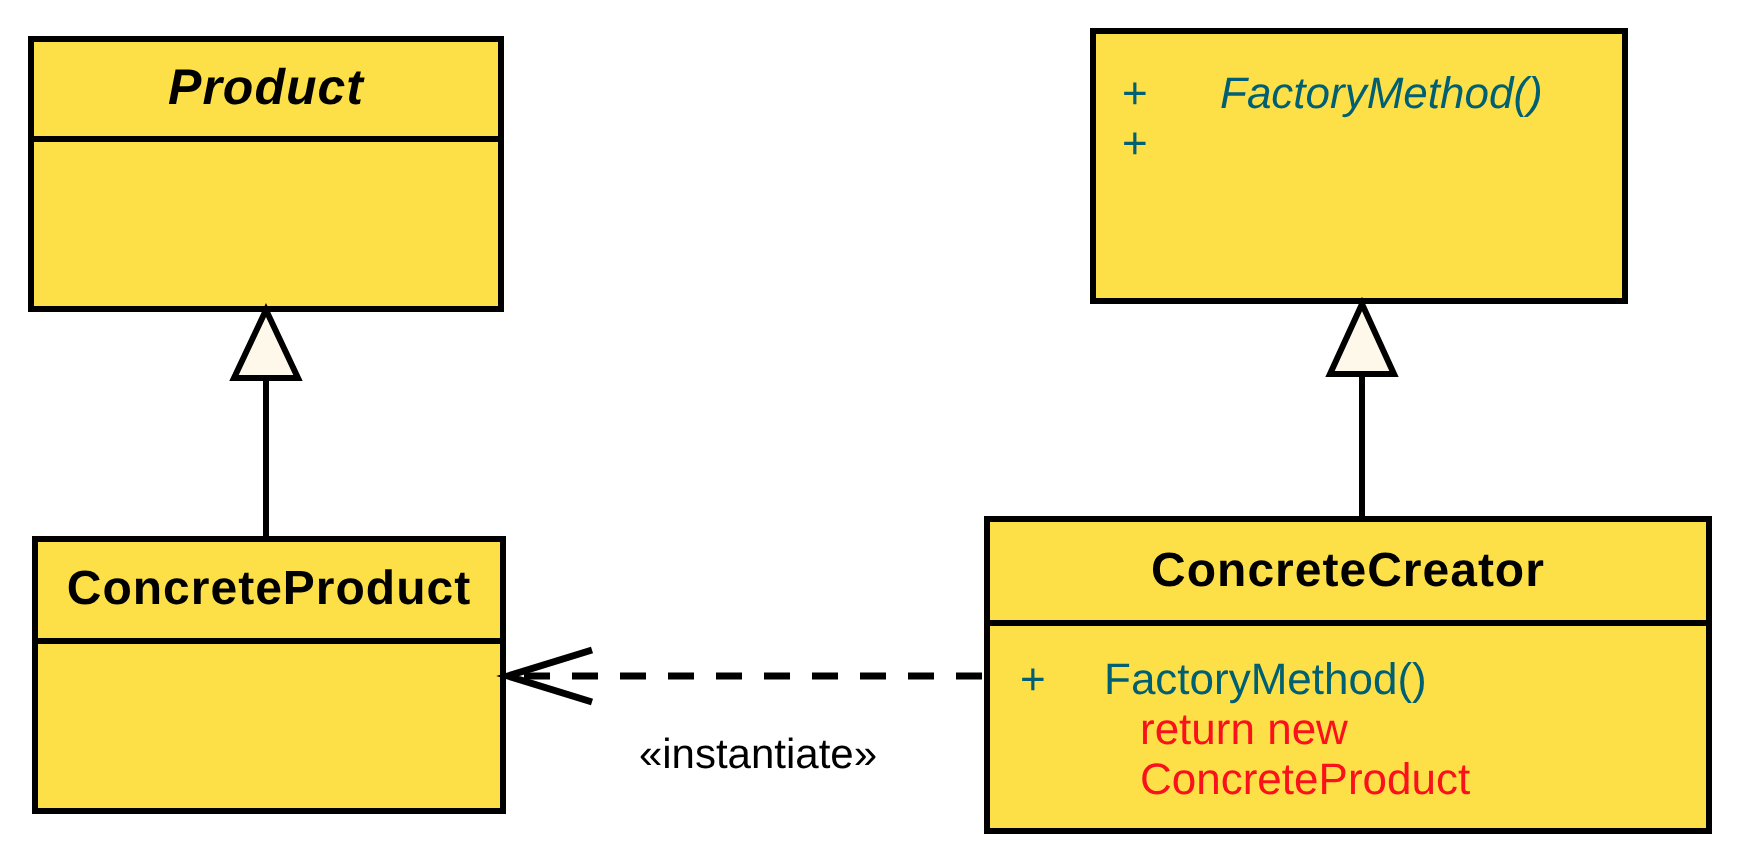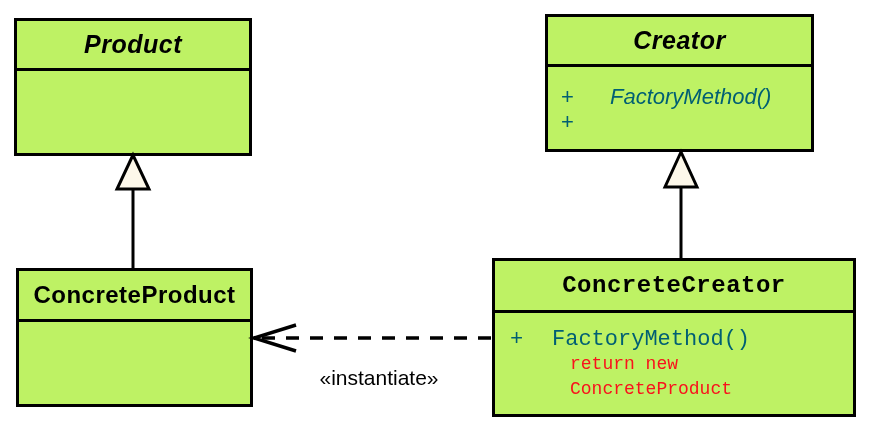--- a/index.html
+++ b/index.html
@@ -7,21 +7,21 @@
     position: relative;
     width: 874px;
     height: 431px;
     background: #ffffff;
     font-family: "Liberation Sans", sans-serif;
     overflow: hidden;
   }
   .class-box {
     position: absolute;
     box-sizing: border-box;
-    background: #bef264;
+    background: #fde047;
     border: 3px solid #000000;
   }
   .class-title {
     box-sizing: border-box;
     border-bottom: 3px solid #000000;
     display: flex;
     align-items: center;
     justify-content: center;
     font-weight: bold;
     color: #000000;
@@ -33,21 +33,21 @@
   .class-body { box-sizing: border-box; }
   .method-row {
     display: flex;
     font-size: 22px;
     line-height: 25px;
     color: #015f73;
   }
   .vis { flex: 0 0 auto; }
   .mname.abstract { font-style: italic; }
   .note-line {
-    font-size: 18px;
+    font-size: 22px;
     line-height: 25px;
     color: #f9121c;
   }
   #rel-svg {
     position: absolute;
     left: 0; top: 0;
     width: 874px; height: 431px;
     pointer-events: none;
   }
   #instantiate-label {
@@ -61,38 +61,37 @@
   }
   
   #box-product          { left: 14px;  top: 18px;  width: 238px; height: 138px; }
   #box-product .class-title          { height: 50px; }
   #box-creator          { left: 545px; top: 14px;  width: 269px; height: 138px; }
   #box-creator .class-title          { height: 50px; }
   #box-creator .class-body           { padding: 17px 0 0 10px; }
   #box-creator .vis                  { width: 49px; text-align: left; padding-left: 3px; }
   #box-concrete-product { left: 16px;  top: 268px; width: 237px; height: 139px; }
   #box-concrete-product .class-title { height: 51px; }
-  #box-concrete-creator { left: 492px; top: 258px; width: 364px; height: 159px; font-family: Liberation Mono, monospace; }
+  #box-concrete-creator { left: 492px; top: 258px; width: 364px; height: 159px; }
   #box-concrete-creator .class-title { height: 52px; }
   #box-concrete-creator .class-body  { padding: 14px 0 0 15px; }
   #box-concrete-creator .vis         { width: 42px; text-align: left; }
   #box-concrete-creator .note-line   { padding-left: 60px; }
 </style>
 </head>
 <body>
 
 <div id="canvas">
 
   <div class="class-box" id="box-product">
     <div class="class-title abstract title-lg">Product</div>
     <div class="class-body"></div>
   </div>
 
   <div class="class-box" id="box-creator">
-    <div class="class-title abstract title-lg">Creator</div>
     <div class="class-body">
       <div class="method-row">
         <span class="vis">+</span>
         <span class="mname abstract">FactoryMethod()</span>
       </div>
       <div class="method-row">
         <span class="vis">+</span>
       </div>
     </div>
   </div>

